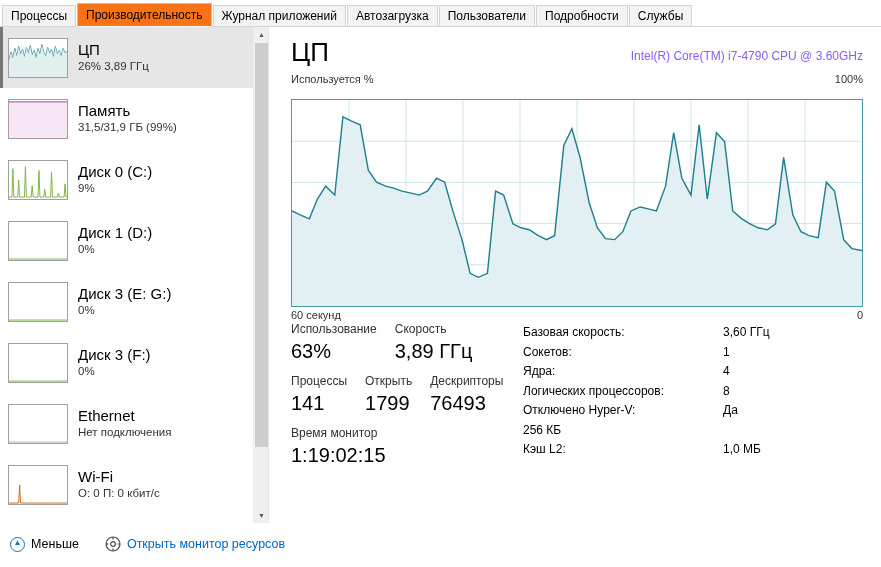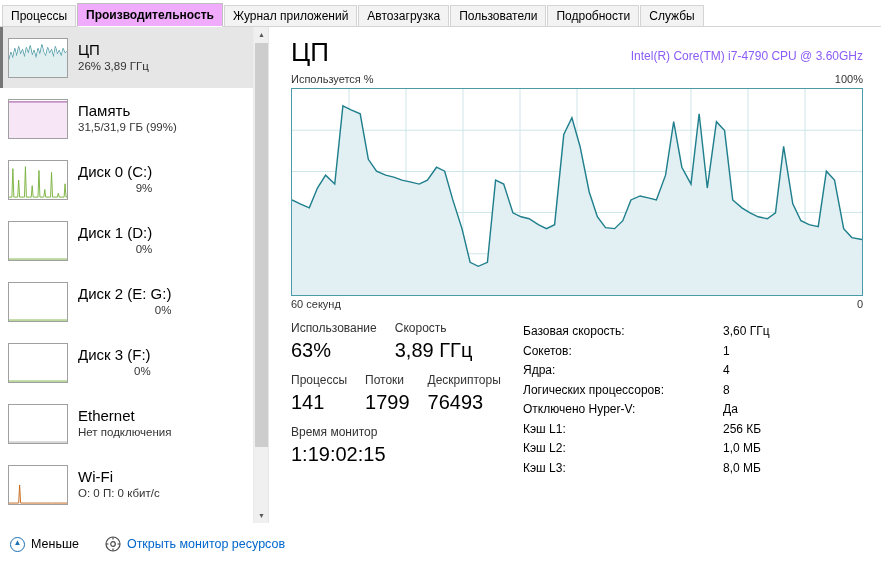--- a/index.html
+++ b/index.html
@@ -34,28 +34,28 @@
     font-size: 12px;
     color: #000;
     background: #f3f3f3;
     border: 1px solid #d4d4d4;
     border-bottom: none;
     box-sizing: border-box;
     white-space: nowrap;
     cursor: default;
   }
   .tab.selected {
-    background: #f0abfc;
+    background: #f97316;
     height: 24px;
     line-height: 23px;
     border: 1px solid #c0c0c0;
     border-bottom: 1px solid #ffffff;
     position: relative;
     top: 1px;
-    font-weight: bold;
+    font-weight: normal;
   }
 
   
   .body {
     display: flex;
     height: 496px;
     box-sizing: border-box;
   }
 
   
@@ -102,21 +102,20 @@
     font-size: 15px;
     color: #000;
     line-height: 18px;
     white-space: nowrap;
   }
   .side-sub {
     font-size: 11.5px;
     color: #333;
     line-height: 15px;
     white-space: nowrap;
-    text-align: right;
   }
 
   
   .scrollbar {
     position: absolute;
     top: 0; right: 0;
     width: 15px;
     height: 100%;
     background: #f0f0f0;
     border-left: 1px solid #ebebeb;
@@ -162,21 +161,21 @@
   .cpu-model {
     font-size: 12px;
     color: #8b5cf6;
     padding-bottom: 4px;
   }
   .graph-labels {
     display: flex;
     justify-content: space-between;
     font-size: 11px;
     color: #333;
-    margin-bottom: 3px;
+    margin-bottom: 14px;
   }
   .graph-box {
     height: 208px;
     border: 1px solid #5f9ea0;
     border-color: #4a9ba5;
     box-sizing: border-box;
     position: relative;
     background: #ffffff;
     overflow: hidden;
   }
@@ -185,21 +184,20 @@
     display: flex;
     justify-content: space-between;
     font-size: 11px;
     color: #333;
     margin-top: 2px;
   }
 
   
   .stats {
     display: flex;
-    margin-top: 10px;
   }
   .stats-left {
     width: 232px;
     min-width: 232px;
   }
   .stat-row { display: flex; }
   .stat-block { margin-right: 18px; }
   .stat-label {
     font-size: 12px;
     color: #333;
@@ -340,21 +338,21 @@
         </div>
       </div>
 
       <div class="side-item">
         <div class="mini-graph">
           <svg viewBox="0 0 60 40" preserveAspectRatio="none">
             <line x1="0" y1="39" x2="60" y2="39" stroke="#7cb342" stroke-width="1"></line>
           </svg>
         </div>
         <div class="side-text">
-          <div class="side-title">Диск 2 (E: G:)</div>
+          <div class="side-title">Диск 3 (E: G:)</div>
           <div class="side-sub">0%</div>
         </div>
       </div>
 
       <div class="side-item">
         <div class="mini-graph">
           <svg viewBox="0 0 60 40" preserveAspectRatio="none">
             <line x1="0" y1="39" x2="60" y2="39" stroke="#7cb342" stroke-width="1"></line>
           </svg>
         </div>
@@ -452,21 +450,21 @@
           </div>
         </div>
 
         <div class="group">
           <div class="stat-row">
             <div class="stat-block">
               <div class="stat-label">Процессы</div>
               <div class="stat-value">141</div>
             </div>
             <div class="stat-block">
-              <div class="stat-label">Потоки</div>
+              <div class="stat-label">Открыть</div>
               <div class="stat-value">1799</div>
             </div>
             <div class="stat-block">
               <div class="stat-label">Дескрипторы</div>
               <div class="stat-value">76493</div>
             </div>
           </div>
         </div>
 
         <div class="group">
@@ -492,30 +490,25 @@
         </div>
         <div class="kv">
           <span class="k">Логических процессоров:</span>
           <span class="v">8</span>
         </div>
         <div class="kv">
           <span class="k">Отключено Hyper-V:</span>
           <span class="v">Да</span>
         </div>
         <div class="kv">
-          <span class="k">Кэш L1:</span>
           <span class="v">256 КБ</span>
         </div>
         <div class="kv">
           <span class="k">Кэш L2:</span>
           <span class="v">1,0 МБ</span>
-        </div>
-        <div class="kv">
-          <span class="k">Кэш L3:</span>
-          <span class="v">8,0 МБ</span>
         </div>
       </div>
 
     </div>
   </div>
 </div>
 
 <div class="footer">
   <div class="foot-btn">
     <span class="circle-icon">

